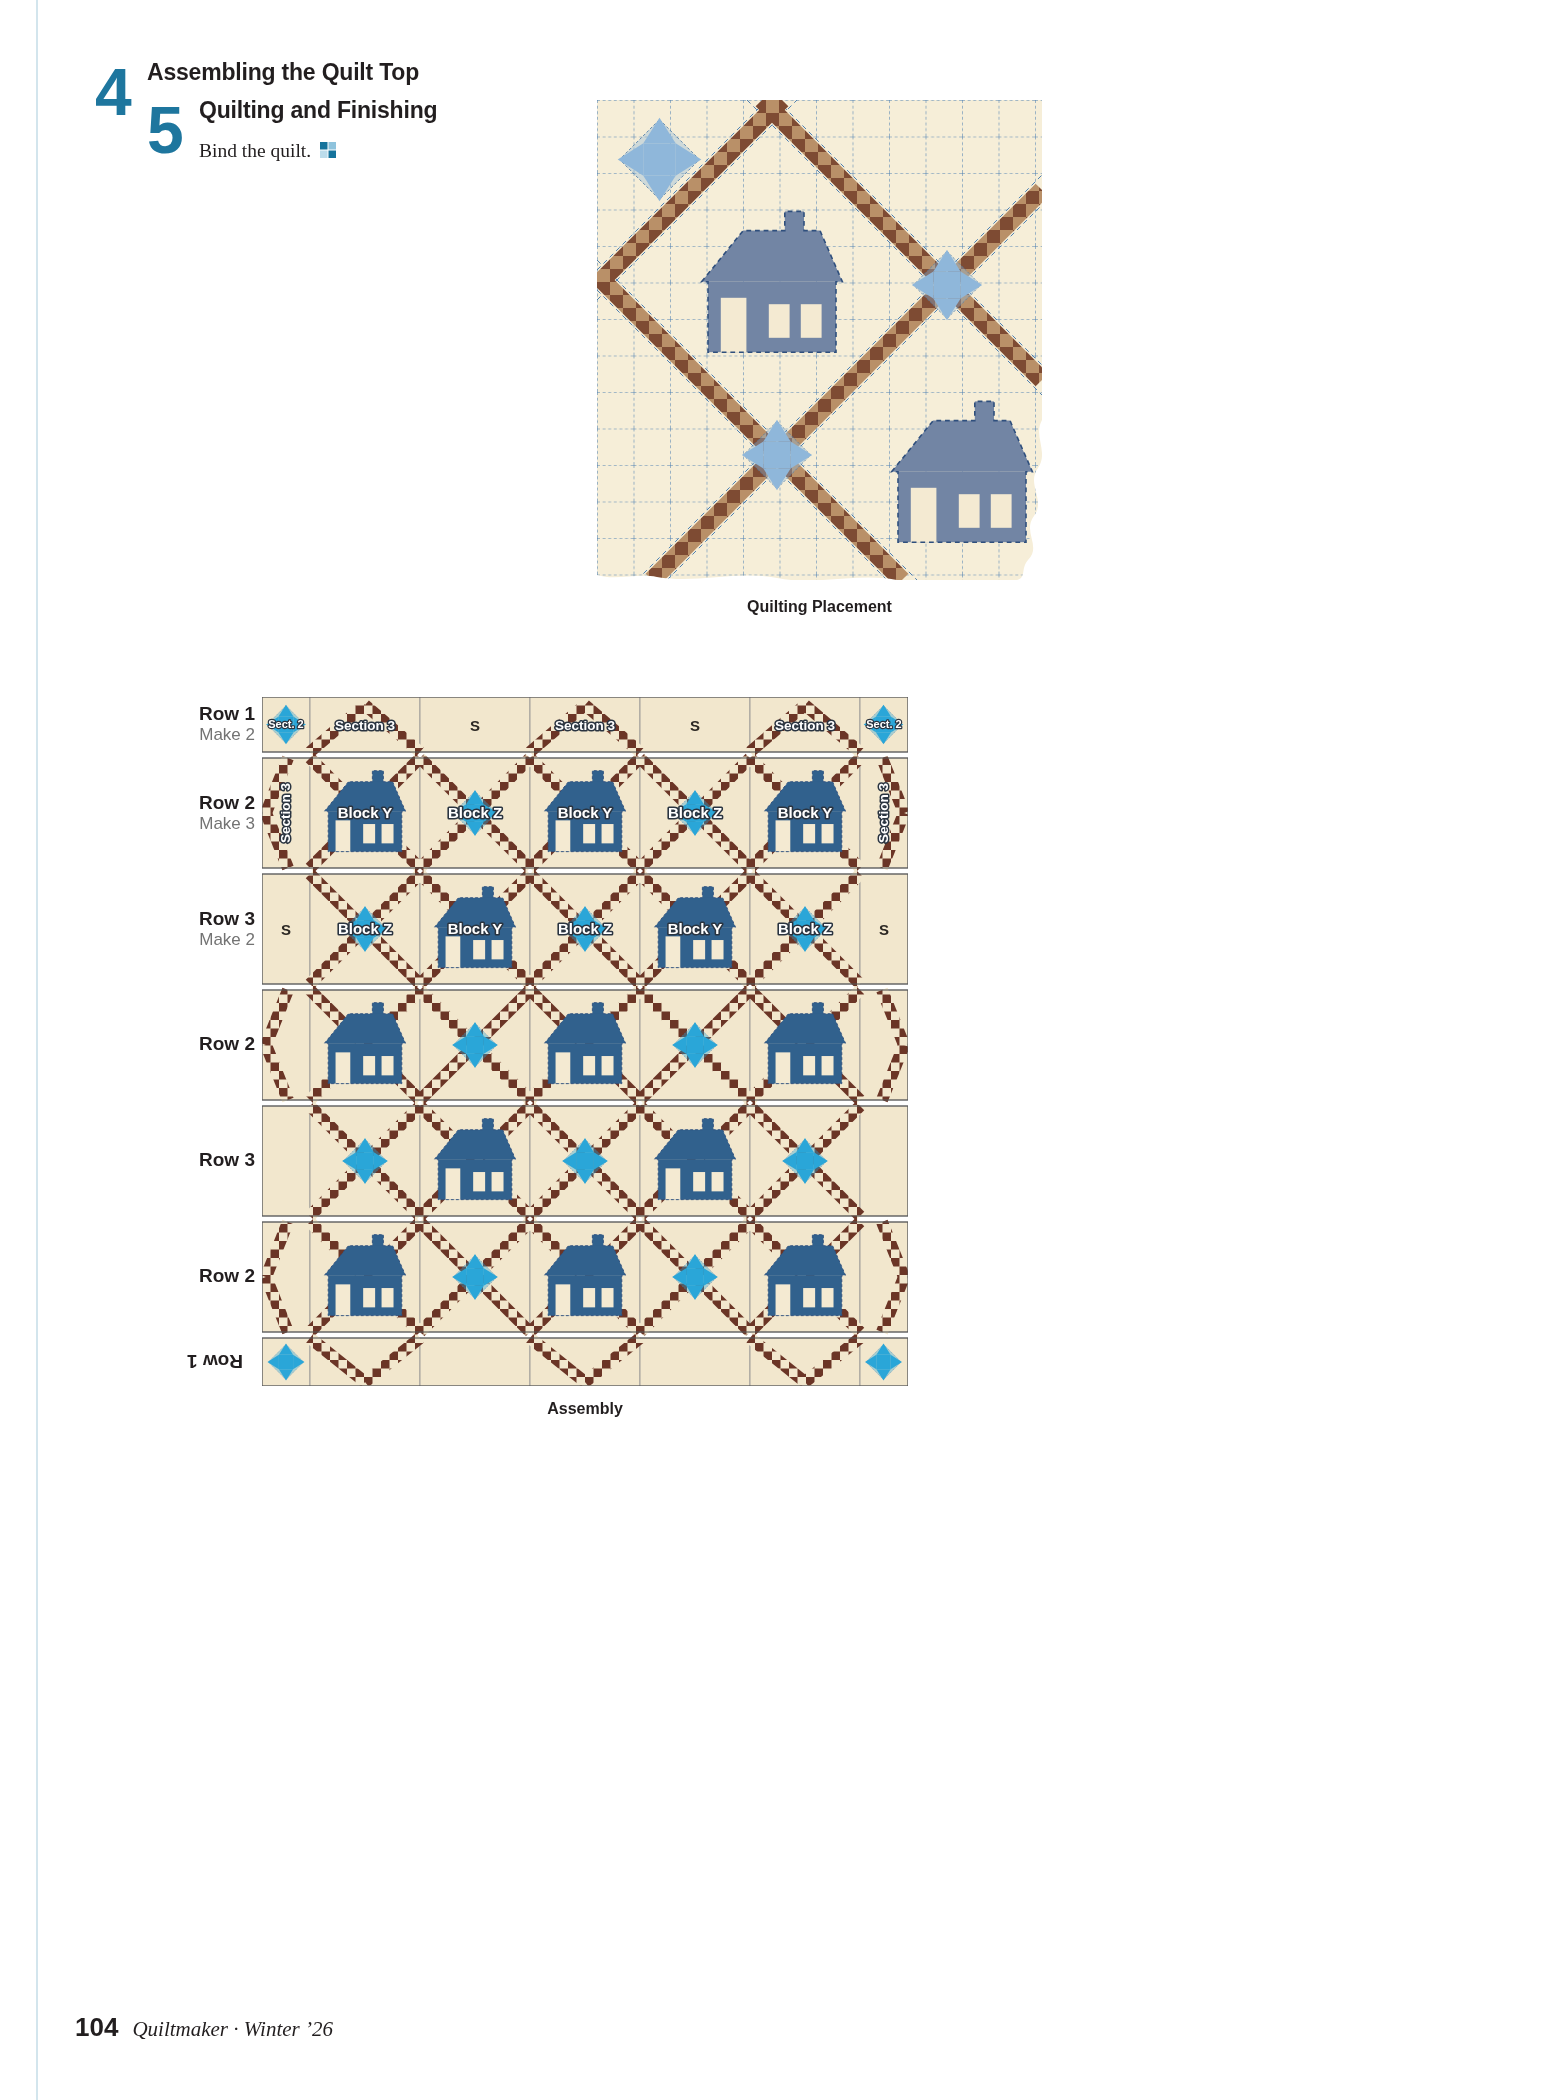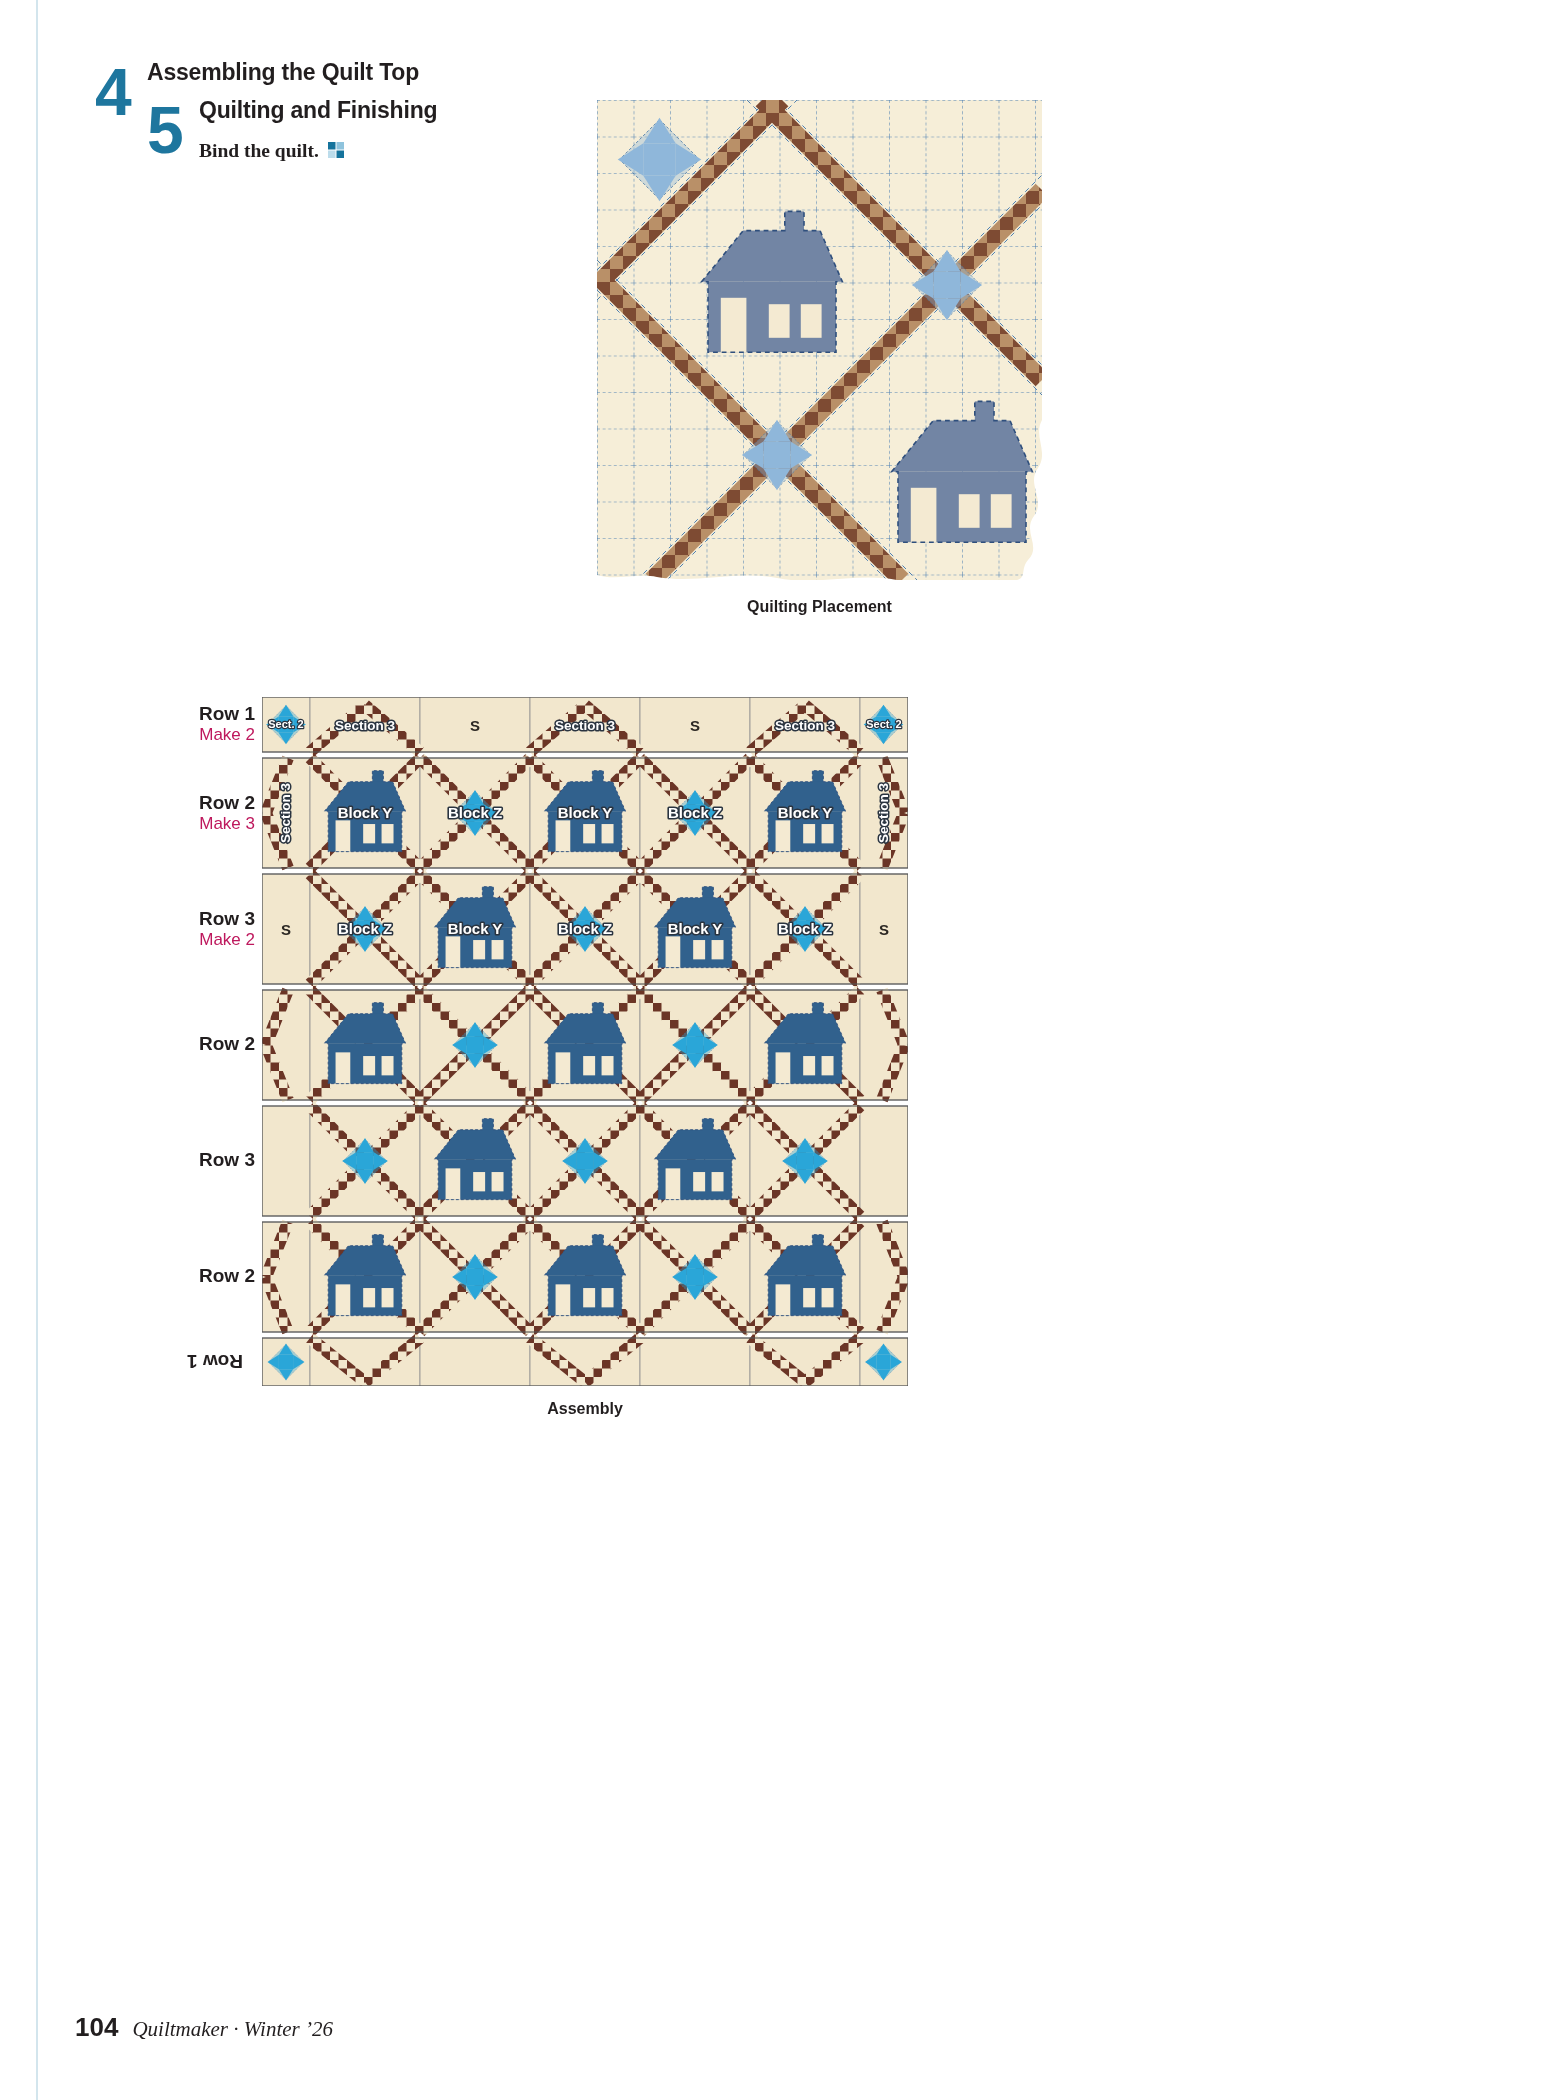--- a/index.html
+++ b/index.html
@@ -10,32 +10,32 @@
   
   .text-col{position:absolute;left:95px;top:60px;width:462px;}
   .step{margin:0 0 12px 0;}
   .stepnum{float:left;width:46px;margin:4px 6px 0 0;
            font-family:"Liberation Sans",sans-serif;font-weight:700;font-size:66px;line-height:.85;
            color:#1e769e;}
   .step-title{margin:0 0 3px 0;font-family:"Liberation Sans",sans-serif;font-weight:700;
               font-size:23px;line-height:1.12;letter-spacing:-0.2px;color:#221e1f;}
   .body-p{margin:0 0 14px 0;font-size:19.5px;line-height:1.37;}
   .para{margin:14px 0 0 0;font-size:19.5px;line-height:1.37;}
-  .bind-line{margin:16px 0 0 6px;font-size:19.5px;font-weight:bold;}
+  .bind-line{margin:16px 0 0 6px;font-size:19.5px;}
   .endmark{display:inline-block;vertical-align:-1px;margin-left:9px;}
 
   
   .placement-fig{position:absolute;left:597px;top:100px;width:445px;margin:0;}
   .fig-caption{font-family:"Liberation Sans",sans-serif;font-weight:700;font-size:16px;
                color:#221e1f;text-align:center;margin-top:14px;}
   .assembly-fig{position:absolute;left:187px;top:697px;width:725px;margin:0;}
   .asm-svg{display:block;margin-left:75px;}
   .row-label{position:absolute;left:0;width:68px;text-align:right;line-height:1.15;}
   .rl-title{display:block;font-family:"Liberation Sans",sans-serif;font-weight:700;font-size:19px;color:#221e1f;}
-  .rl-sub{display:block;font-family:"Liberation Sans",sans-serif;font-weight:400;font-size:17px;color:#be185d;}
+  .rl-sub{display:block;font-family:"Liberation Sans",sans-serif;font-weight:400;font-size:17px;color:#737373;}
   .row-label.flip{transform:rotate(180deg);}
   .asm-caption{margin-left:75px;width:646px;}
 
   
   svg text{font-family:"Liberation Sans",sans-serif;font-weight:700;text-anchor:middle;}
   .lbl{fill:#ffffff;stroke:#2a3440;stroke-width:3.2px;paint-order:stroke;stroke-linejoin:round;font-size:15px;}
   .lbl13{fill:#ffffff;stroke:#2a3440;stroke-width:3px;paint-order:stroke;stroke-linejoin:round;font-size:13.5px;}
   .lbl11{fill:#ffffff;stroke:#2a3440;stroke-width:2.4px;paint-order:stroke;stroke-linejoin:round;font-size:11px;}
   .slbl{fill:#2b2723;font-size:15px;}
 

